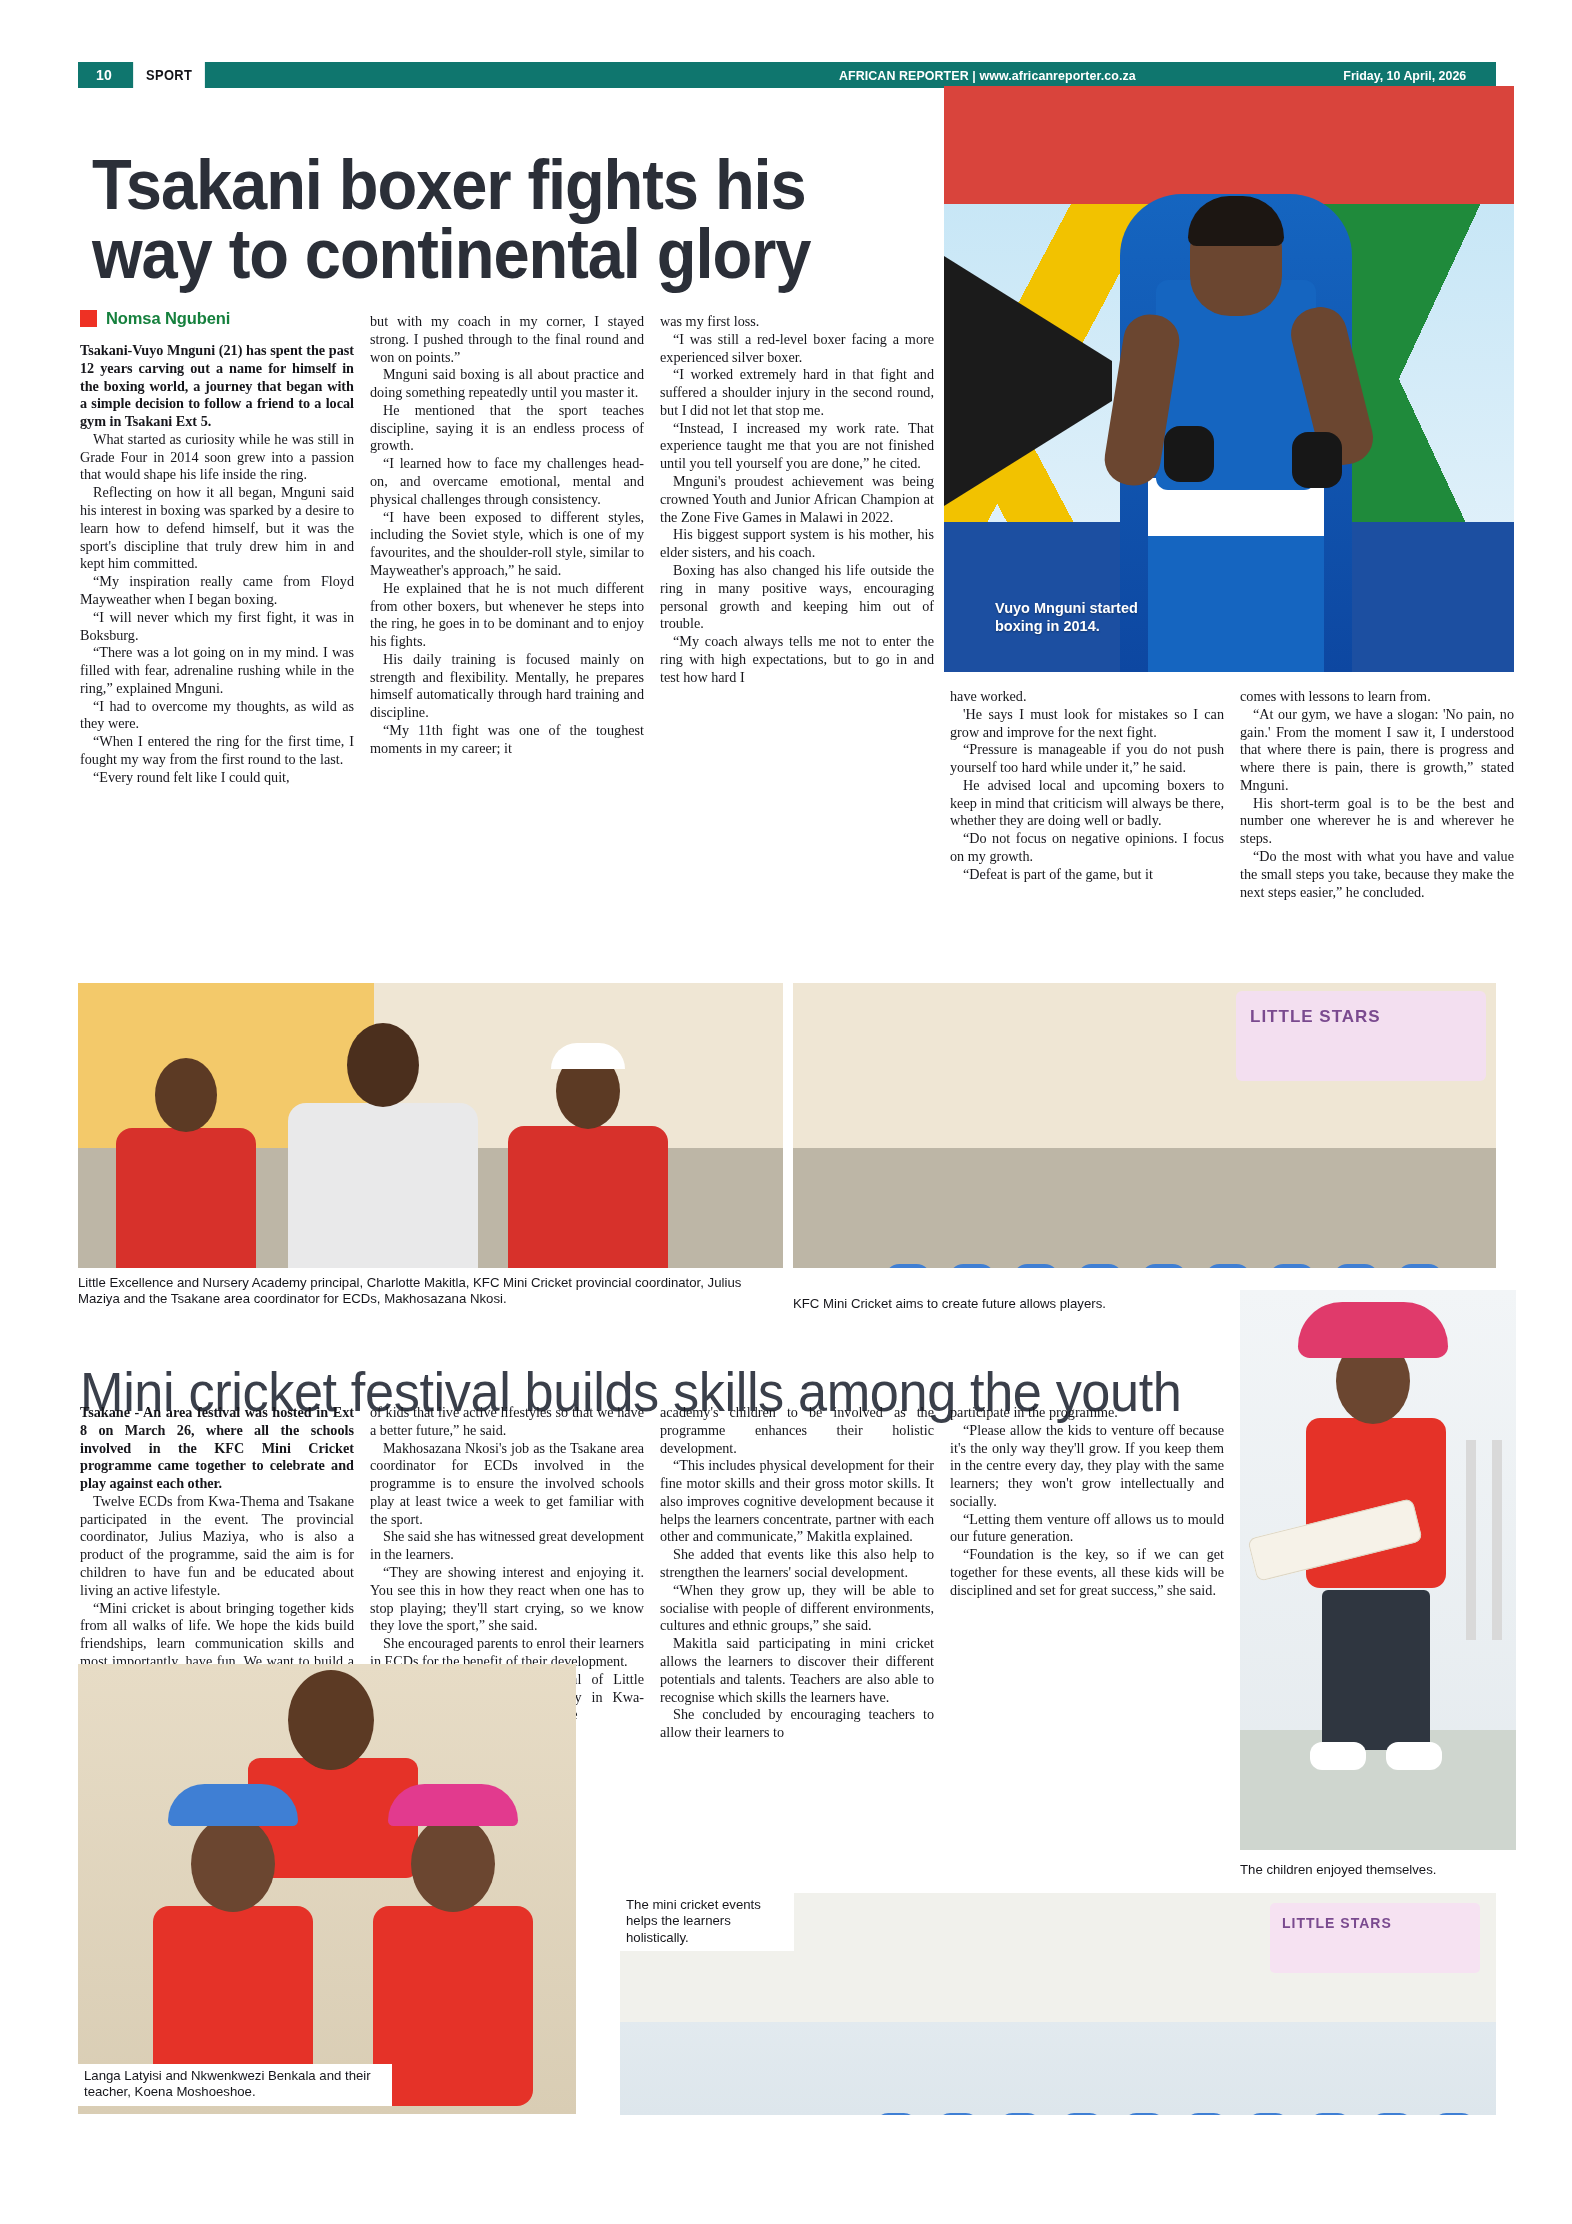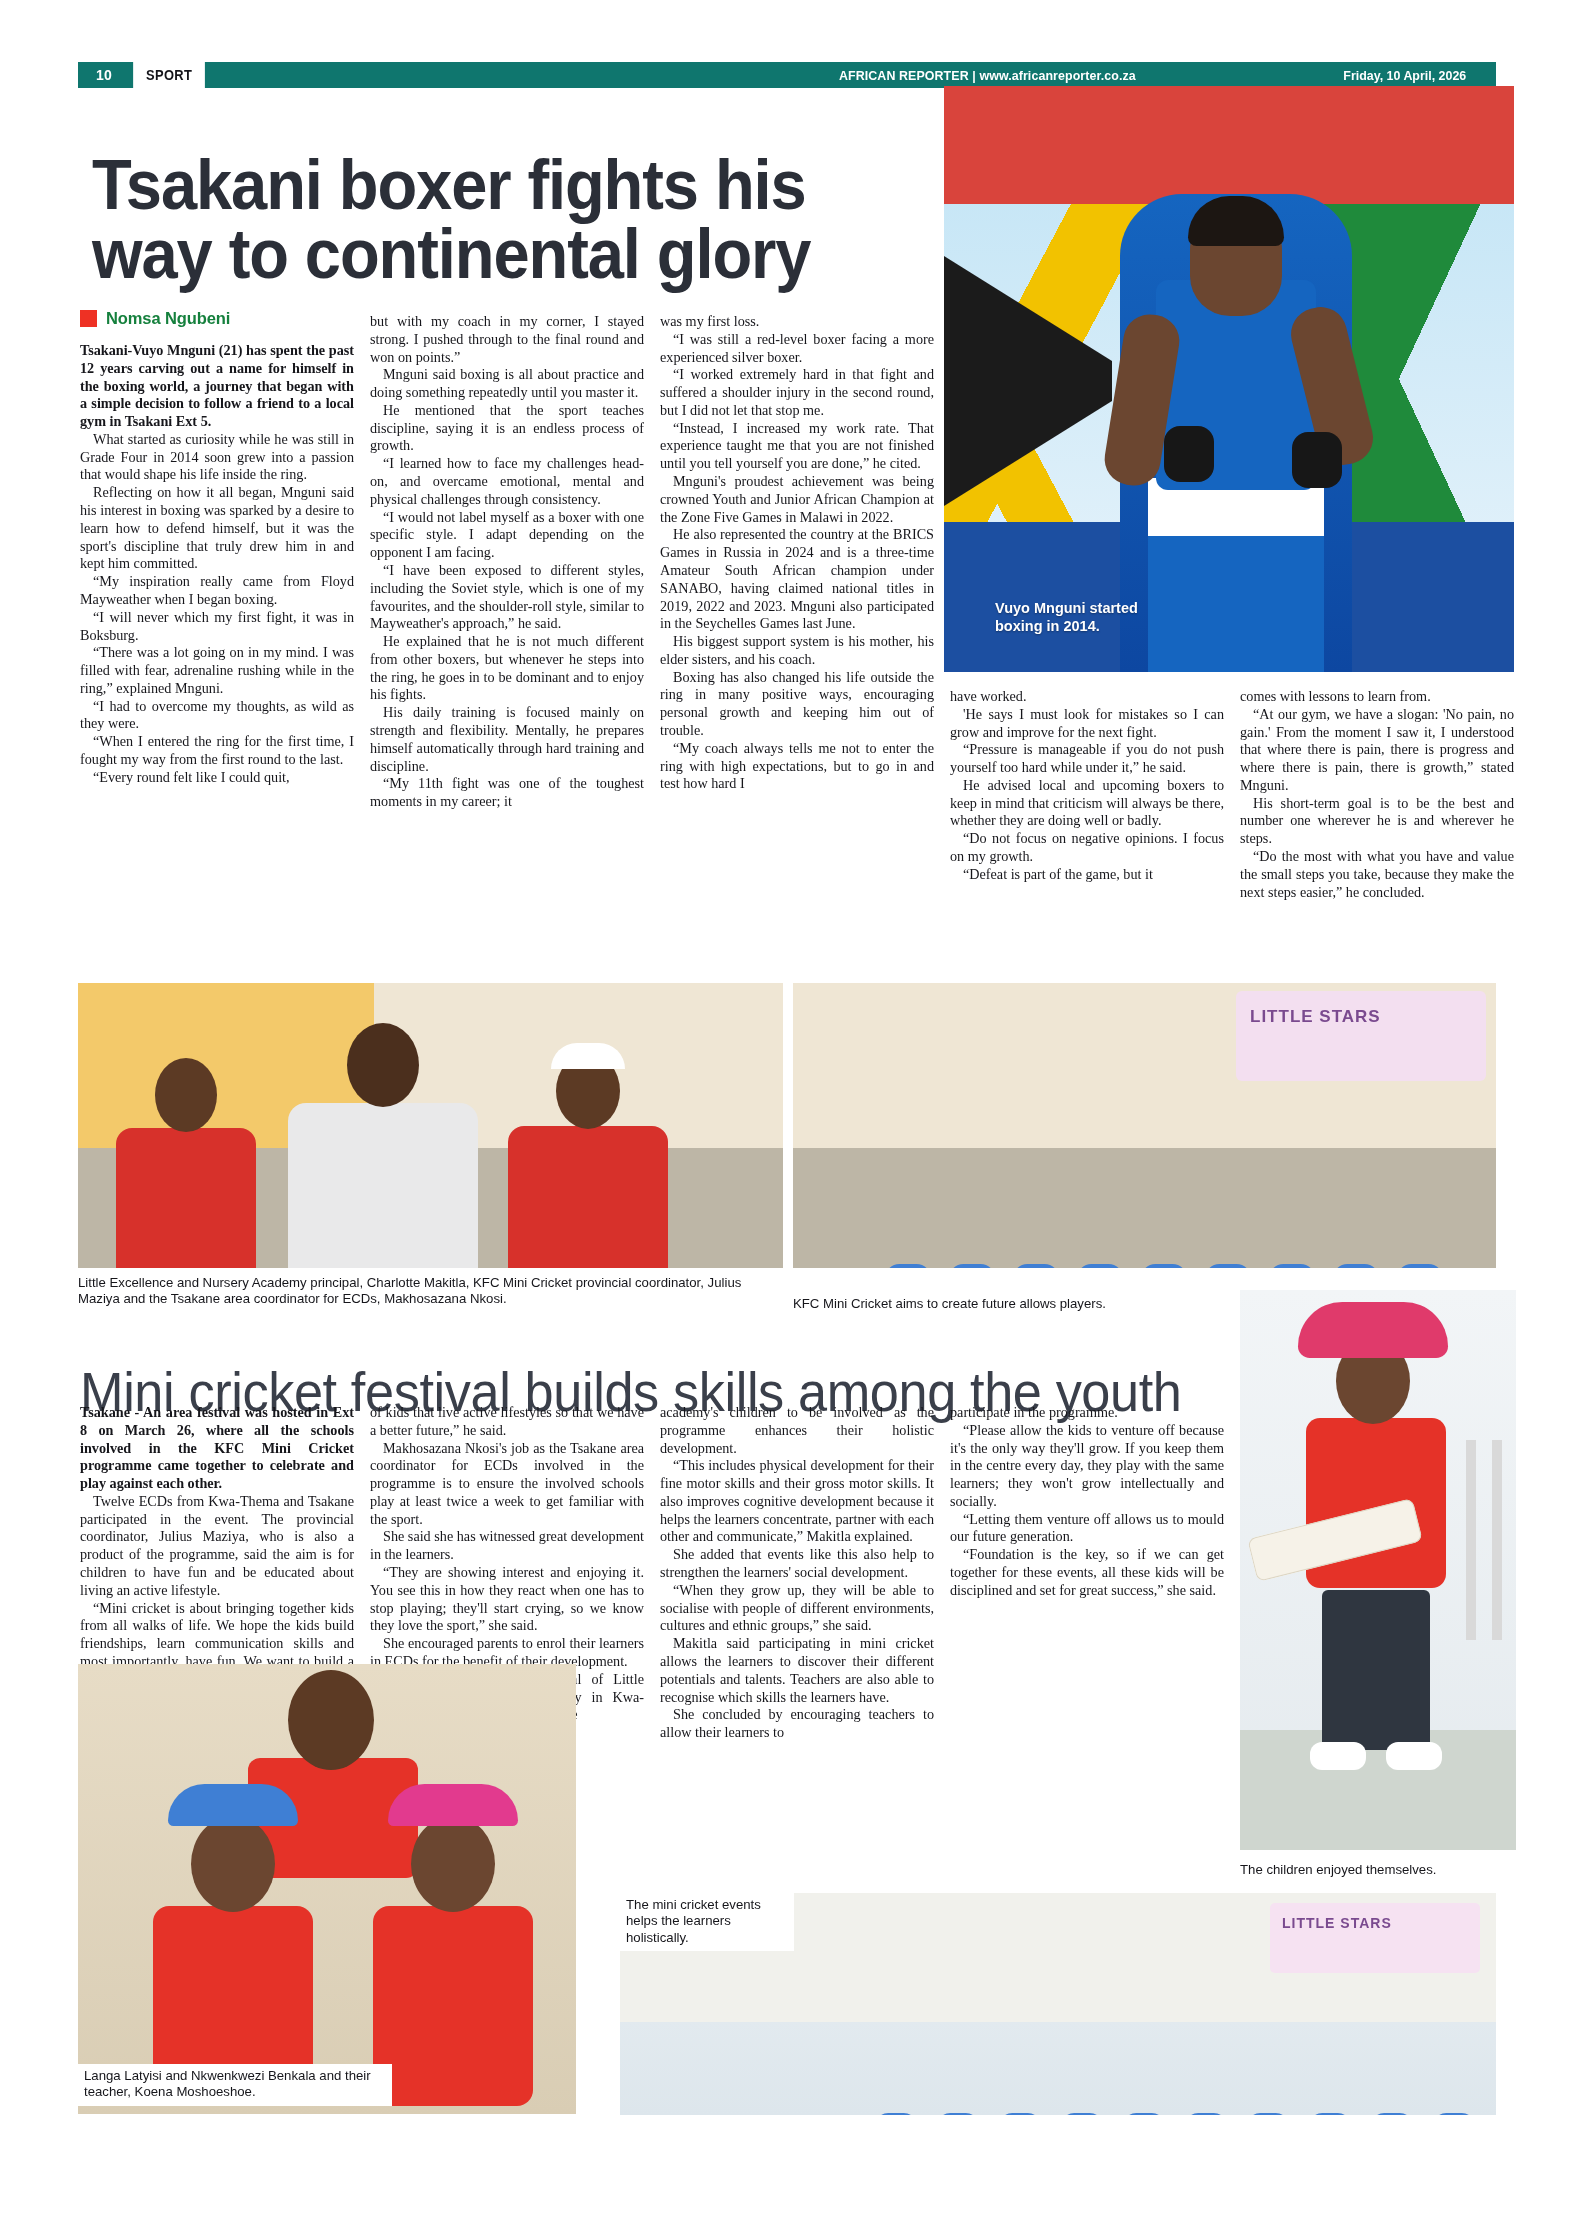--- a/index.html
+++ b/index.html
@@ -325,34 +325,32 @@
     <p>“I had to overcome my thoughts, as wild as they were.</p>
     <p>“When I entered the ring for the first time, I fought my way from the first round to the last.</p>
     <p>“Every round felt like I could quit,</p>
   </div>
 
   <div class="s1col" id="s1c2">
     <p class="noind">but with my coach in my corner, I stayed strong. I pushed through to the final round and won on points.”</p>
     <p>Mnguni said boxing is all about practice and doing something repeatedly until you master it.</p>
     <p>He mentioned that the sport teaches discipline, saying it is an endless process of growth.</p>
     <p>“I learned how to face my challenges head-on, and overcame emotional, mental and physical challenges through consistency.</p>
-    <p>“I would not label myself as a boxer with one specific style. I adapt depending on the opponent I am facing.</p>
     <p>“I have been exposed to different styles, including the Soviet style, which is one of my favourites, and the shoulder-roll style, similar to Mayweather's approach,” he said.</p>
     <p>He explained that he is not much different from other boxers, but whenever he steps into the ring, he goes in to be dominant and to enjoy his fights.</p>
     <p>His daily training is focused mainly on strength and flexibility. Mentally, he prepares himself automatically through hard training and discipline.</p>
     <p>“My 11th fight was one of the toughest moments in my career; it</p>
   </div>
 
   <div class="s1col" id="s1c3">
     <p class="noind">was my first loss.</p>
     <p>“I was still a red-level boxer facing a more experienced silver boxer.</p>
     <p>“I worked extremely hard in that fight and suffered a shoulder injury in the second round, but I did not let that stop me.</p>
     <p>“Instead, I increased my work rate. That experience taught me that you are not finished until you tell yourself you are done,” he cited.</p>
     <p>Mnguni's proudest achievement was being crowned Youth and Junior African Champion at the Zone Five Games in Malawi in 2022.</p>
-    <p>He also represented the country at the BRICS Games in Russia in 2024 and is a three-time Amateur South African champion under SANABO, having claimed national titles in 2019, 2022 and 2023. Mnguni also participated in the Seychelles Games last June.</p>
     <p>His biggest support system is his mother, his elder sisters, and his coach.</p>
     <p>Boxing has also changed his life outside the ring in many positive ways, encouraging personal growth and keeping him out of trouble.</p>
     <p>“My coach always tells me not to enter the ring with high expectations, but to go in and test how hard I</p>
   </div>
 
   <div class="s1col" id="s1c4-low">
     <p class="noind">have worked.</p>
     <p>'He says I must look for mistakes so I can grow and improve for the next fight.</p>
     <p>“Pressure is manageable if you do not push yourself too hard while under it,” he said.</p>
     <p>He advised local and upcoming boxers to keep in mind that criticism will always be there, whether they are doing well or badly.</p>

